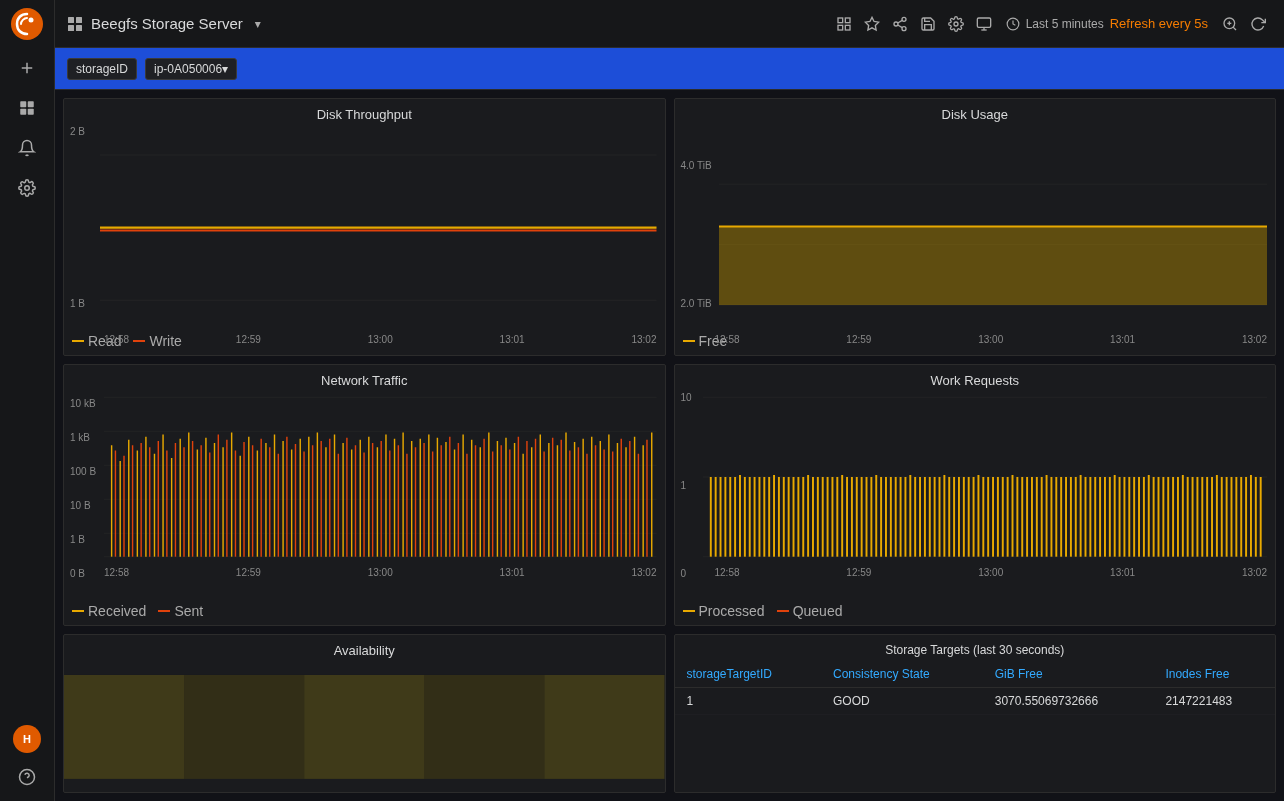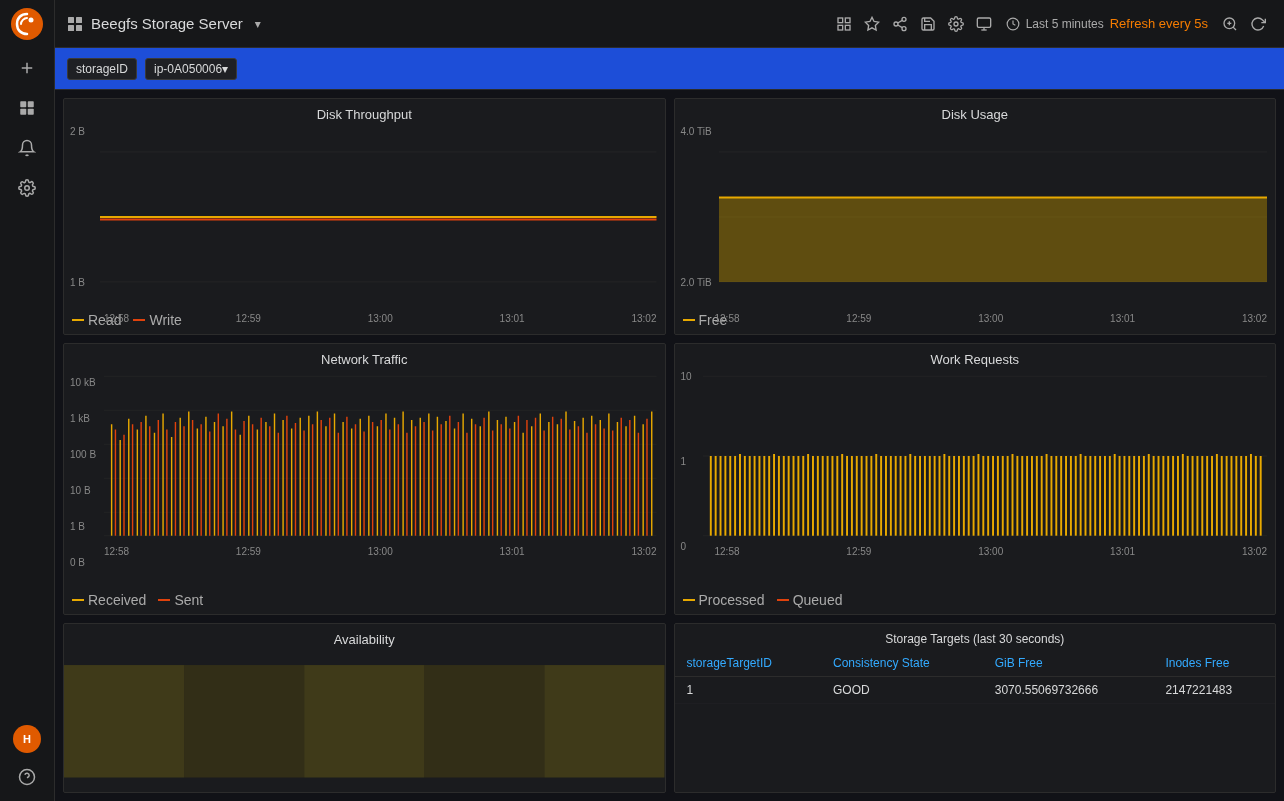--- a/index.html
+++ b/index.html
@@ -232,21 +232,21 @@
         </div>
         <div class="legend-item">
           <div class="legend-dot legend-dot-red"></div>
           <span>Write</span>
         </div>
       </div>
     </div>
 
     <div class="panel">
       <div class="panel-title">Disk Usage</div>
-      <div class="chart-area" style="position:relative; height:160px;">
+      <div class="chart-area" style="position:relative; height:160px;margin-top:34px;">
         <div class="y-labels">
           <span>4.0 TiB</span>
           <span>2.0 TiB</span>
         </div>
         <svg class="chart-svg" style="padding-left:44px; padding-right:8px;" viewBox="0 0 580 140" preserveAspectRatio="none">
           <line x1="0" y1="20" x2="580" y2="20" stroke="#2c2c2c" stroke-width="0.5"></line>
           <line x1="0" y1="70" x2="580" y2="70" stroke="#2c2c2c" stroke-width="0.5"></line>
           <line x1="0" y1="120" x2="580" y2="120" stroke="#2c2c2c" stroke-width="0.5"></line>
 
           <polygon points="0,55 580,55 580,120 0,120" fill="rgba(180,140,0,0.45)"></polygon>
@@ -434,21 +434,21 @@
         <div class="legend-item">
           <div class="legend-dot legend-dot-red"></div>
           <span>Sent</span>
         </div>
       </div>
     </div>
 
     <div class="panel">
       <div class="panel-title">Work Requests</div>
       <div class="chart-area" style="position:relative; height:190px;">
-        <div style="position:absolute; left:6px; top:0; bottom:36px; display:flex; flex-direction:column; justify-content:space-between; font-size:10px; color:#888; pointer-events:none;">
+        <div style="position:absolute; left:6px; top:0; bottom:20px; display:flex; flex-direction:column; justify-content:space-between; font-size:10px; color:#888; pointer-events:none;">
           <span>10</span>
           <span>1</span>
           <span>0</span>
         </div>
         <svg class="chart-svg" style="padding-left:28px; padding-right:8px; height:170px;" viewBox="0 0 580 160" preserveAspectRatio="none">
           <line x1="0" y1="5" x2="580" y2="5" stroke="#2c2c2c" stroke-width="0.5"></line>
           <line x1="0" y1="80" x2="580" y2="80" stroke="#2c2c2c" stroke-width="0.5"></line>
           <line x1="0" y1="155" x2="580" y2="155" stroke="#2c2c2c" stroke-width="0.5"></line>
 
           <line x1="8" y1="155" x2="8" y2="80" stroke="#e8a900" stroke-width="2"></line>

